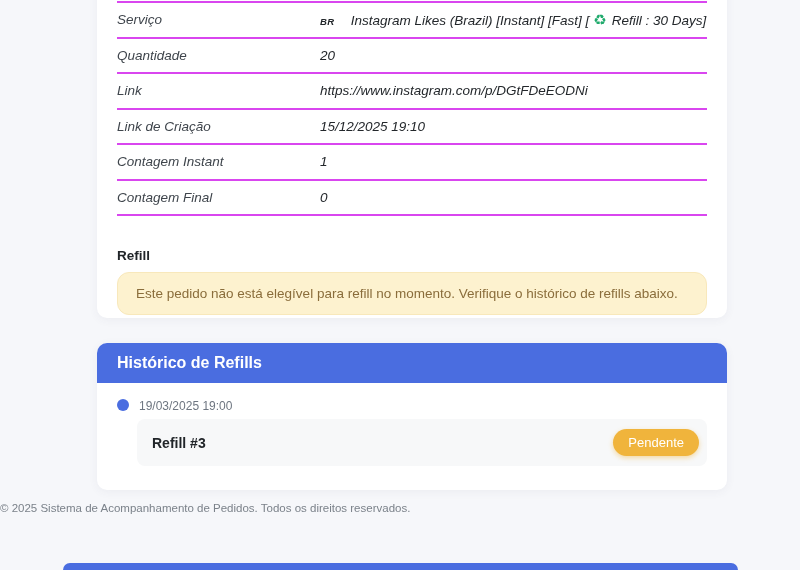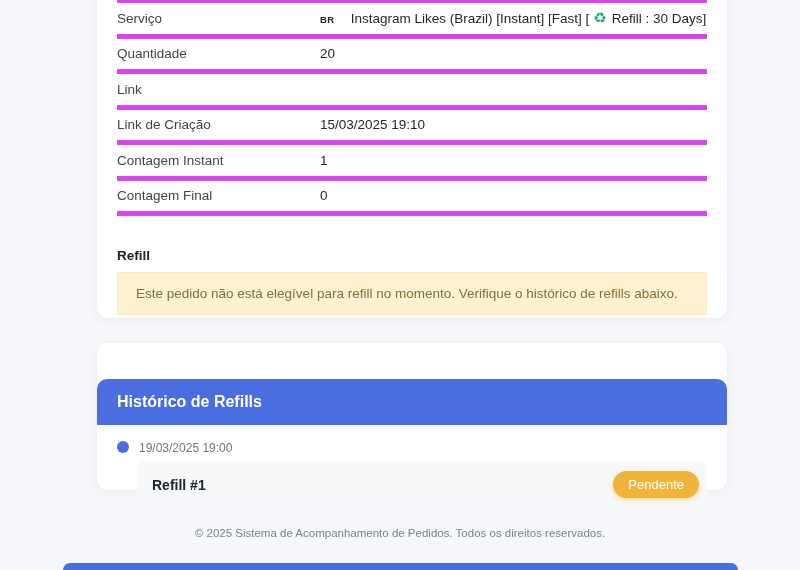--- a/index.html
+++ b/index.html
@@ -18,21 +18,22 @@
     background:#ffffff;
     border-radius:10px;
     box-shadow:0 2px 10px rgba(60,70,100,0.06);
   }
   
   #order-card { top:-33px; height:351px; padding:0 20px; }
   .detail-row {
     height:35.5px;
     display:flex;
     align-items:center;
-    border-bottom:5px solid #d946ef;
+    border-bottom:2px solid #d946ef;
+    font-style:italic;
   }
   .detail-row.partial { height:36px; }
   .row-label {
     width:203px;
     flex:0 0 203px;
     font-size:13.5px;
     color:#3f454c;
   }
   .row-value {
     font-size:13.5px;
@@ -55,35 +56,34 @@
   .refill-heading {
     font-size:13.5px;
     font-weight:700;
     color:#212529;
     margin-top:22px;
   }
   .alert-warning {
     margin-top:9px;
     background:#fdf2cf;
     border:1px solid #f8e8bb;
-    border-radius:0;
+    border-radius:12px;
     padding:13px 18px;
     font-size:13.5px;
     color:#8a6d3b;
   }
   
   #history-card { top:343px; height:147px; }
   .history-header {
     background:#4a6de0;
     border-radius:10px 10px 0 0;
-    height:46px;
+    height:40px;
     display:flex;
     align-items:center;
     padding:0 20px;
-    margin-top:36px;
   }
   .history-title {
     color:#ffffff;
     font-size:16px;
     font-weight:700;
   }
   .history-body { position:relative; height:86px; }
   .timeline-dot {
     position:absolute;
     left:20px; top:16px;
@@ -117,23 +117,23 @@
     background:#f0b43c;
     color:#ffffff;
     font-size:13px;
     padding:6px 15px;
     border-radius:999px;
     box-shadow:0 2px 5px rgba(240,180,60,0.45);
   }
   
   .footer {
     position:absolute;
-    left:0; top:527px;
+    left:0; top:502px;
     width:800px;
-    text-align:center;
+    text-align:left;
     font-size:11.5px;
     color:#7b828a;
   }
   
   .next-card-sliver {
     position:absolute;
     left:63px; top:563px;
     width:675px; height:7px;
     background:#4a6de0;
     border-radius:8px 8px 0 0;
@@ -152,25 +152,26 @@
     </div>
   </div>
 
   <div class="detail-row">
     <div class="row-label">Quantidade</div>
     <div class="row-value">20</div>
   </div>
 
   <div class="detail-row">
     <div class="row-label">Link</div>
+    <div class="row-value">https://www.instagram.com/p/DGtFDeEODNi</div>
   </div>
 
   <div class="detail-row">
     <div class="row-label">Link de Criação</div>
-    <div class="row-value">15/03/2025 19:10</div>
+    <div class="row-value">15/12/2025 19:10</div>
   </div>
 
   <div class="detail-row">
     <div class="row-label">Contagem Instant</div>
     <div class="row-value">1</div>
   </div>
 
   <div class="detail-row">
     <div class="row-label">Contagem Final</div>
     <div class="row-value">0</div>
@@ -183,21 +184,21 @@
 </div>
 
 <div class="card" id="history-card">
   <div class="history-header">
     <div class="history-title">Histórico de Refills</div>
   </div>
   <div class="history-body">
     <span class="timeline-dot"></span>
     <div class="entry-date">19/03/2025 19:00</div>
     <div class="entry-card">
-      <div class="entry-label">Refill #1</div>
+      <div class="entry-label">Refill #3</div>
       <div class="status-badge">Pendente</div>
     </div>
   </div>
 </div>
 
 <div class="footer">© 2025 Sistema de Acompanhamento de Pedidos. Todos os direitos reservados.</div>
 
 <div class="next-card-sliver"></div>
 
 </body></html>

